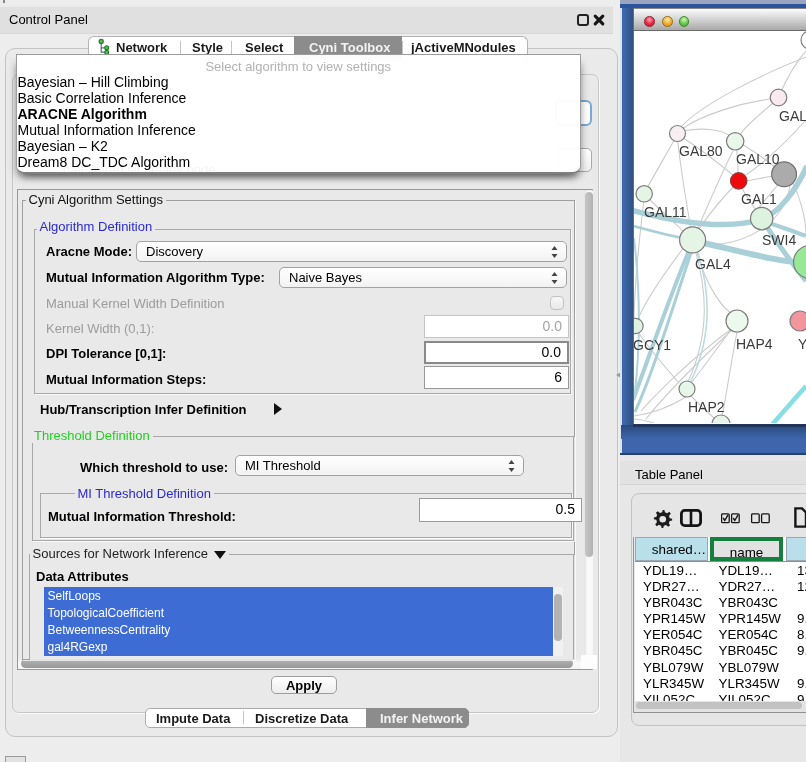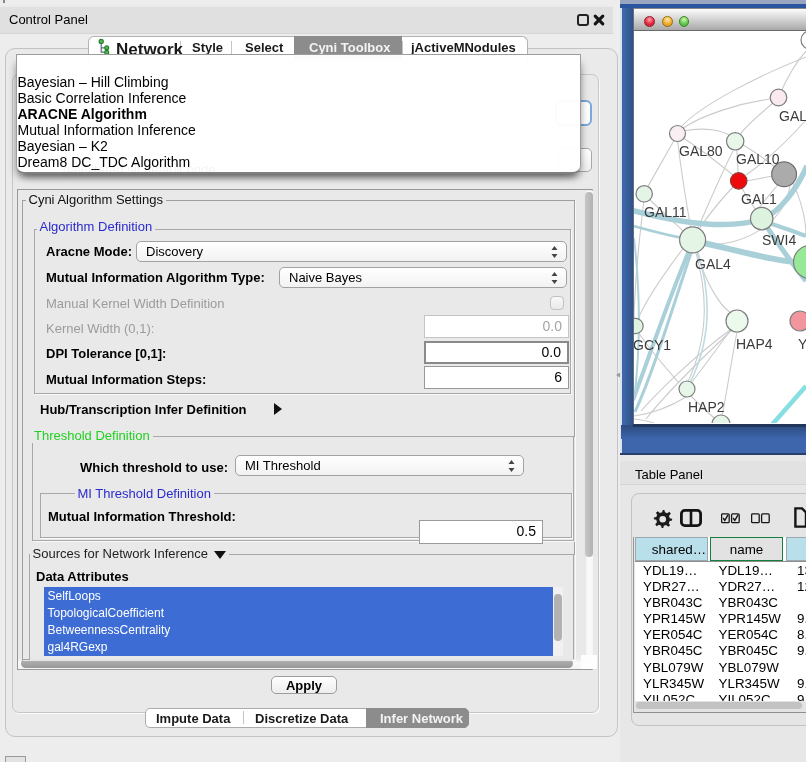--- a/index.html
+++ b/index.html
@@ -39,21 +39,21 @@
 <div class="abs" style="left:294px;top:36px;width:108px;height:24px;background:#8c8c8c;"></div>
 <div class="abs" style="left:180px;top:41px;width:1px;height:14px;background:#c4c4c4;"></div>
 <div class="abs" style="left:231px;top:41px;width:1px;height:14px;background:#c4c4c4;"></div>
 <div class="abs" style="left:402px;top:41px;width:1px;height:14px;background:#c4c4c4;"></div>
 <svg class="abs" style="left:98px;top:38px;" width="13" height="17" viewBox="0 0 13 17">
   <path d="M3.2 5.5 L3.2 14.2 L6.6 14.2 M3.2 9.8 L6.6 9.8" stroke="#5d6c7b" stroke-width="1.2" fill="none"></path>
   <circle cx="3.2" cy="3.4" r="2.1" fill="#55b858" stroke="#1f7d24" stroke-width="1.1"></circle>
   <circle cx="8.7" cy="9.8" r="2" fill="#55b858" stroke="#1f7d24" stroke-width="1.1"></circle>
   <circle cx="8.7" cy="14.4" r="2" fill="#55b858" stroke="#1f7d24" stroke-width="1.1"></circle>
 </svg>
-<div class="abs" style="left:116px;top:40px;font-size:17px;font-weight:600;color:#1a1a1a;text-align:right;">Network</div>
+<div class="abs" style="left:116px;top:40px;font-size:13px;font-weight:600;color:#1a1a1a;text-align:right;">Network</div>
 <div class="abs" style="left:192px;top:40px;font-size:13px;font-weight:600;color:#1a1a1a;">Style</div>
 <div class="abs" style="left:245px;top:40px;font-size:13px;font-weight:600;color:#1a1a1a;">Select</div>
 <div class="abs" style="left:309px;top:40px;font-size:13px;font-weight:600;color:#f3f3f3;">Cyni Toolbox</div>
 <div class="abs" style="left:411px;top:40px;font-size:13px;font-weight:600;color:#1a1a1a;">jActiveMNodules</div>
 
 <div class="abs" style="left:555px;top:100px;width:33px;height:22px;border:2px solid #7aa8d8;border-radius:6px;background:#fff;"></div>
 <div class="abs" style="left:558px;top:147.5px;width:32px;height:22px;border:1px solid #a8a8a8;border-radius:5px;background:linear-gradient(#fff,#f0f0f0);"></div>
 
 <div class="abs" style="left:17px;top:189px;width:576px;height:480.5px;border:1px solid #999;border-right:1px solid #c0c0c0;background:#e9e9e9;box-sizing:border-box;"></div>
 
@@ -102,21 +102,21 @@
 <div class="abs blbl" style="left:80px;top:460px;">Which threshold to use:</div>
 <div class="combo" style="left:235px;top:455px;width:289px;">MI Threshold
  <svg class="carr" viewBox="0 0 9 14">
       <path d="M4.5 1 L7.5 5 L1.5 5 Z M4.5 13 L1.5 9 L7.5 9 Z" fill="#444"></path>
     </svg>
 </div>
 
 <div class="gbox" style="left:40px;top:493px;width:529.5px;height:42.5px;"></div>
 <div class="gtitle" style="left:42.5px;top:486.5px;color:#2a2ace;margin-left:32px;">MI Threshold Definition</div>
 <div class="abs blbl" style="left:48px;top:509px;">Mutual Information Threshold:</div>
-<div class="tfield" style="left:419px;top:520px;width:124px;height:24px;border:1.5px solid #9a9a9a;color:#000;line-height:21px;">0.5</div>
+<div class="tfield" style="left:419px;top:498px;width:163px;height:24px;border:1.5px solid #9a9a9a;color:#000;line-height:21px;">0.5</div>
 
 <div class="gbox" style="left:29px;top:553.5px;width:543px;height:104px;border-bottom:none;"></div>
 <div class="gtitle" style="left:29.5px;top:547px;color:#222;">Sources for Network Inference <span style="display:inline-block;width:0;height:0;border-left:6px solid transparent;border-right:6px solid transparent;border-top:8px solid #111;vertical-align:middle;margin-left:2px;"></span></div>
 <div class="abs blbl" style="left:36px;top:569px;">Data Attributes</div>
 
 <div class="abs" style="left:44px;top:587px;width:519px;height:68.5px;background:#fff;overflow:hidden;">
   <div style="position:absolute;left:0;top:0;width:509px;height:69px;background:#3c6cd4;"></div>
   <div style="position:absolute;left:3.5px;top:1px;font-size:12px;color:#fff;line-height:17.1px;">SelfLoops<br>TopologicalCoefficient<br>BetweennessCentrality<br>gal4RGexp</div>
   <div style="position:absolute;right:0;top:0;width:10px;height:68.5px;background:#f1f1f1;"></div>
   <div style="position:absolute;right:1.5px;top:7px;width:8px;height:47px;background:#b2b2b2;border-radius:4px;"></div>
@@ -131,20 +131,21 @@
 <div class="abs" style="left:255px;top:711px;font-size:13px;font-weight:600;color:#1a1a1a;">Discretize Data</div>
 <div class="abs" style="left:380px;top:711px;font-size:13px;font-weight:600;color:#f3f3f3;">Infer Network</div>
 
 <div class="abs" style="left:5px;top:756px;width:19px;height:10px;border:1px solid #9a9a9a;background:#e2e2e2;"></div>
 
 <div class="abs" style="left:615.5px;top:371.5px;width:0;height:0;border-top:3.5px solid transparent;border-bottom:3.5px solid transparent;border-right:5px solid #9a9a9a;"></div>
 
 <div class="abs" style="left:16px;top:53.5px;width:562.5px;height:117px;background:rgba(255,255,255,0.96);border:1px solid #9c9c9c;border-bottom:2px solid #7f7f7f;border-radius:0 0 8px 8px;box-shadow:0 7px 7px -3px rgba(0,0,0,0.4),5px 5px 8px -5px rgba(0,0,0,0.28),-5px 5px 8px -5px rgba(0,0,0,0.28);">
   <div style="position:absolute;left:10px;top:32px;font-size:13px;color:rgba(150,150,150,0.07);">Inference Algorithms</div>
   <div style="position:absolute;left:46px;top:107px;font-size:13px;color:rgba(120,120,120,0.09);">galFiltered.sif default node</div>
+  <div style="position:absolute;left:0;top:4.5px;width:100%;text-align:center;font-size:13px;color:#b2b2b2;">Select algorithm to view settings</div>
   <div style="position:absolute;left:0.5px;top:19px;font-size:14px;color:#000;line-height:16.1px;">Bayesian – Hill Climbing<br>Basic Correlation Inference<br><b>ARACNE Algorithm</b><br>Mutual Information Inference<br>Bayesian – K2<br>Dream8 DC_TDC Algorithm</div>
 </div>
 
 <div class="abs" style="left:620px;top:0;width:186px;height:455px;background:#3d66ac;"></div>
 <div class="abs" style="left:620px;top:0;width:1.5px;height:455px;background:#dde3ee;"></div>
 <div class="abs" style="left:621px;top:425px;width:185px;height:14px;background:linear-gradient(#2c4a7d,#3d66ac);"></div>
 <div class="abs" style="left:620px;top:452.5px;width:186px;height:2.5px;background:#27406e;"></div>
 <div class="abs" style="left:624px;top:8px;width:9px;height:417px;background:linear-gradient(90deg,#3d66ac,#31517f);"></div>
 <div class="abs" style="left:620px;top:0;width:186px;height:4px;background:#9aa5bf;"></div>
 <div class="abs" style="left:620px;top:4px;width:186px;height:4px;background:#2c55a0;"></div>
@@ -259,21 +260,21 @@
   <rect x="0.6" y="0.9" width="7.6" height="8.8" rx="1" fill="none" stroke="#161616" stroke-width="1.3"></rect>
   <rect x="10.6" y="0.9" width="7.6" height="8.8" rx="1" fill="none" stroke="#161616" stroke-width="1.3"></rect>
 </svg>
 <svg class="abs" style="left:794px;top:507px;" width="12" height="21" viewBox="0 0 12 21">
   <path d="M1.4 1.4 L8 1.4 L12 5.4 L12 19.6 L1.4 19.6 Z" fill="none" stroke="#141414" stroke-width="2.4"></path>
 </svg>
 
 <div class="abs" style="left:634.5px;top:536.5px;width:171.5px;height:164px;background:#fff;overflow:hidden;font-size:13.4px;">
   <div style="position:absolute;left:0;top:0;width:100%;height:25px;background:#fff;"></div>
   <div style="position:absolute;left:0;top:0;width:73px;height:24.5px;background:#b9dfeb;border:1px solid #9aa9af;box-sizing:border-box;text-align:center;line-height:23px;padding-left:16px;">shared…</div>
-  <div style="position:absolute;left:75.5px;top:0;width:73px;height:24.5px;background:#e2e2e2;border:1px solid #15803d;box-sizing:border-box;text-align:center;line-height:23px;">name</div>
+  <div style="position:absolute;left:75.5px;top:0;width:73px;height:24.5px;background:#e2e2e2;border:4px solid #15803d;box-sizing:border-box;text-align:center;line-height:23px;">name</div>
   <div style="position:absolute;left:151px;top:0;width:21px;height:24.5px;background:#b9dfeb;border:1px solid #9aa9af;box-sizing:border-box;"></div>
   <div style="position:absolute;left:0;top:24.5px;width:100%;height:1px;background:#8f8f8f;"></div>
   <div style="position:absolute;left:8.5px;top:26.5px;line-height:16.1px;">YDL19…<br>YDR27…<br>YBR043C<br>YPR145W<br>YER054C<br>YBR045C<br>YBL079W<br>YLR345W<br>YIL052C</div>
   <div style="position:absolute;left:84px;top:26.5px;line-height:16.1px;">YDL19…<br>YDR27…<br>YBR043C<br>YPR145W<br>YER054C<br>YBR045C<br>YBL079W<br>YLR345W<br>YIL052C</div>
   <div style="position:absolute;left:162.5px;top:26.5px;line-height:16.1px;">13<br>12<br>&nbsp;<br>9.<br>8.<br>9.<br>&nbsp;<br>9.<br>9.</div>
 </div>
 
 <div class="abs" style="left:633px;top:700.5px;width:173px;height:11px;background:#e3e3e3;border-bottom:1px solid #8f8f8f;"></div>
 <div class="abs" style="left:636px;top:701.5px;width:166px;height:7.5px;background:#c2c2c2;border-radius:4px;"></div>
 <div class="abs" style="left:633px;top:536.5px;width:1px;height:176px;background:#979797;"></div>

